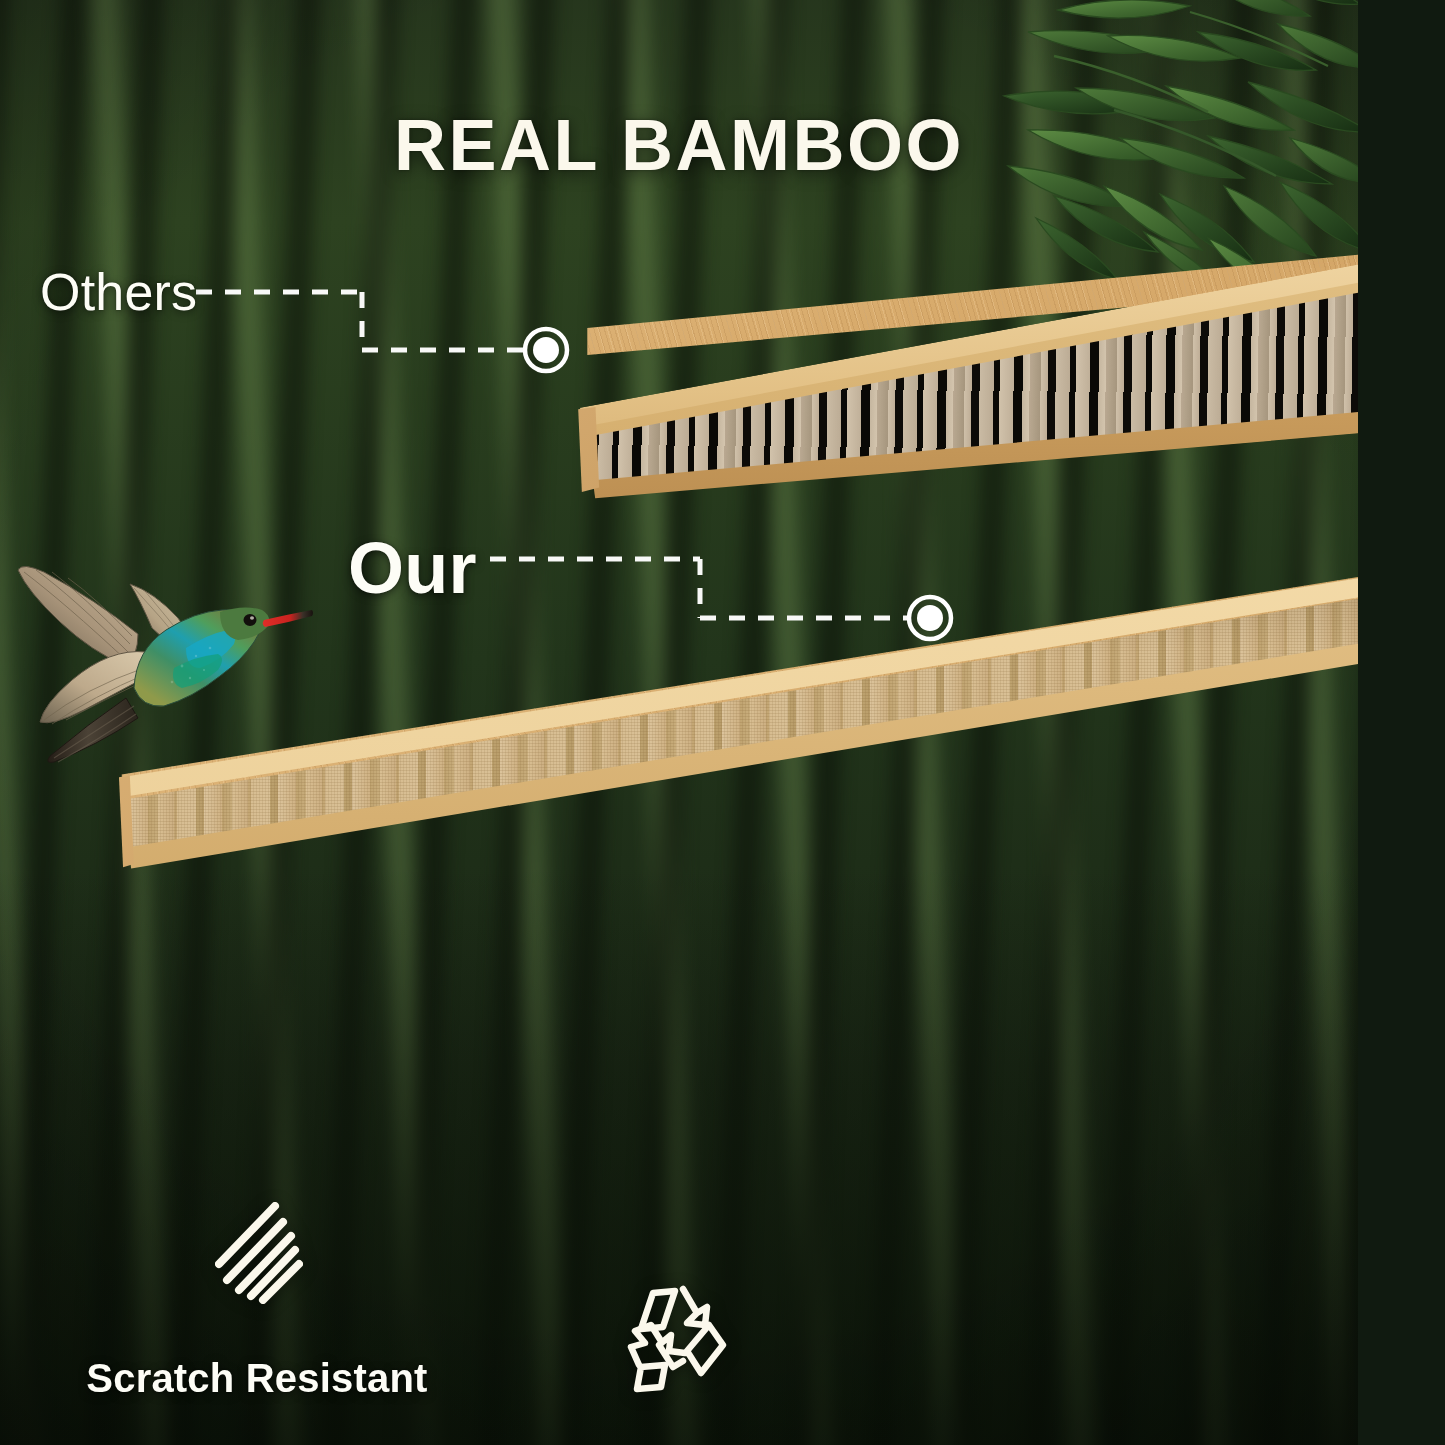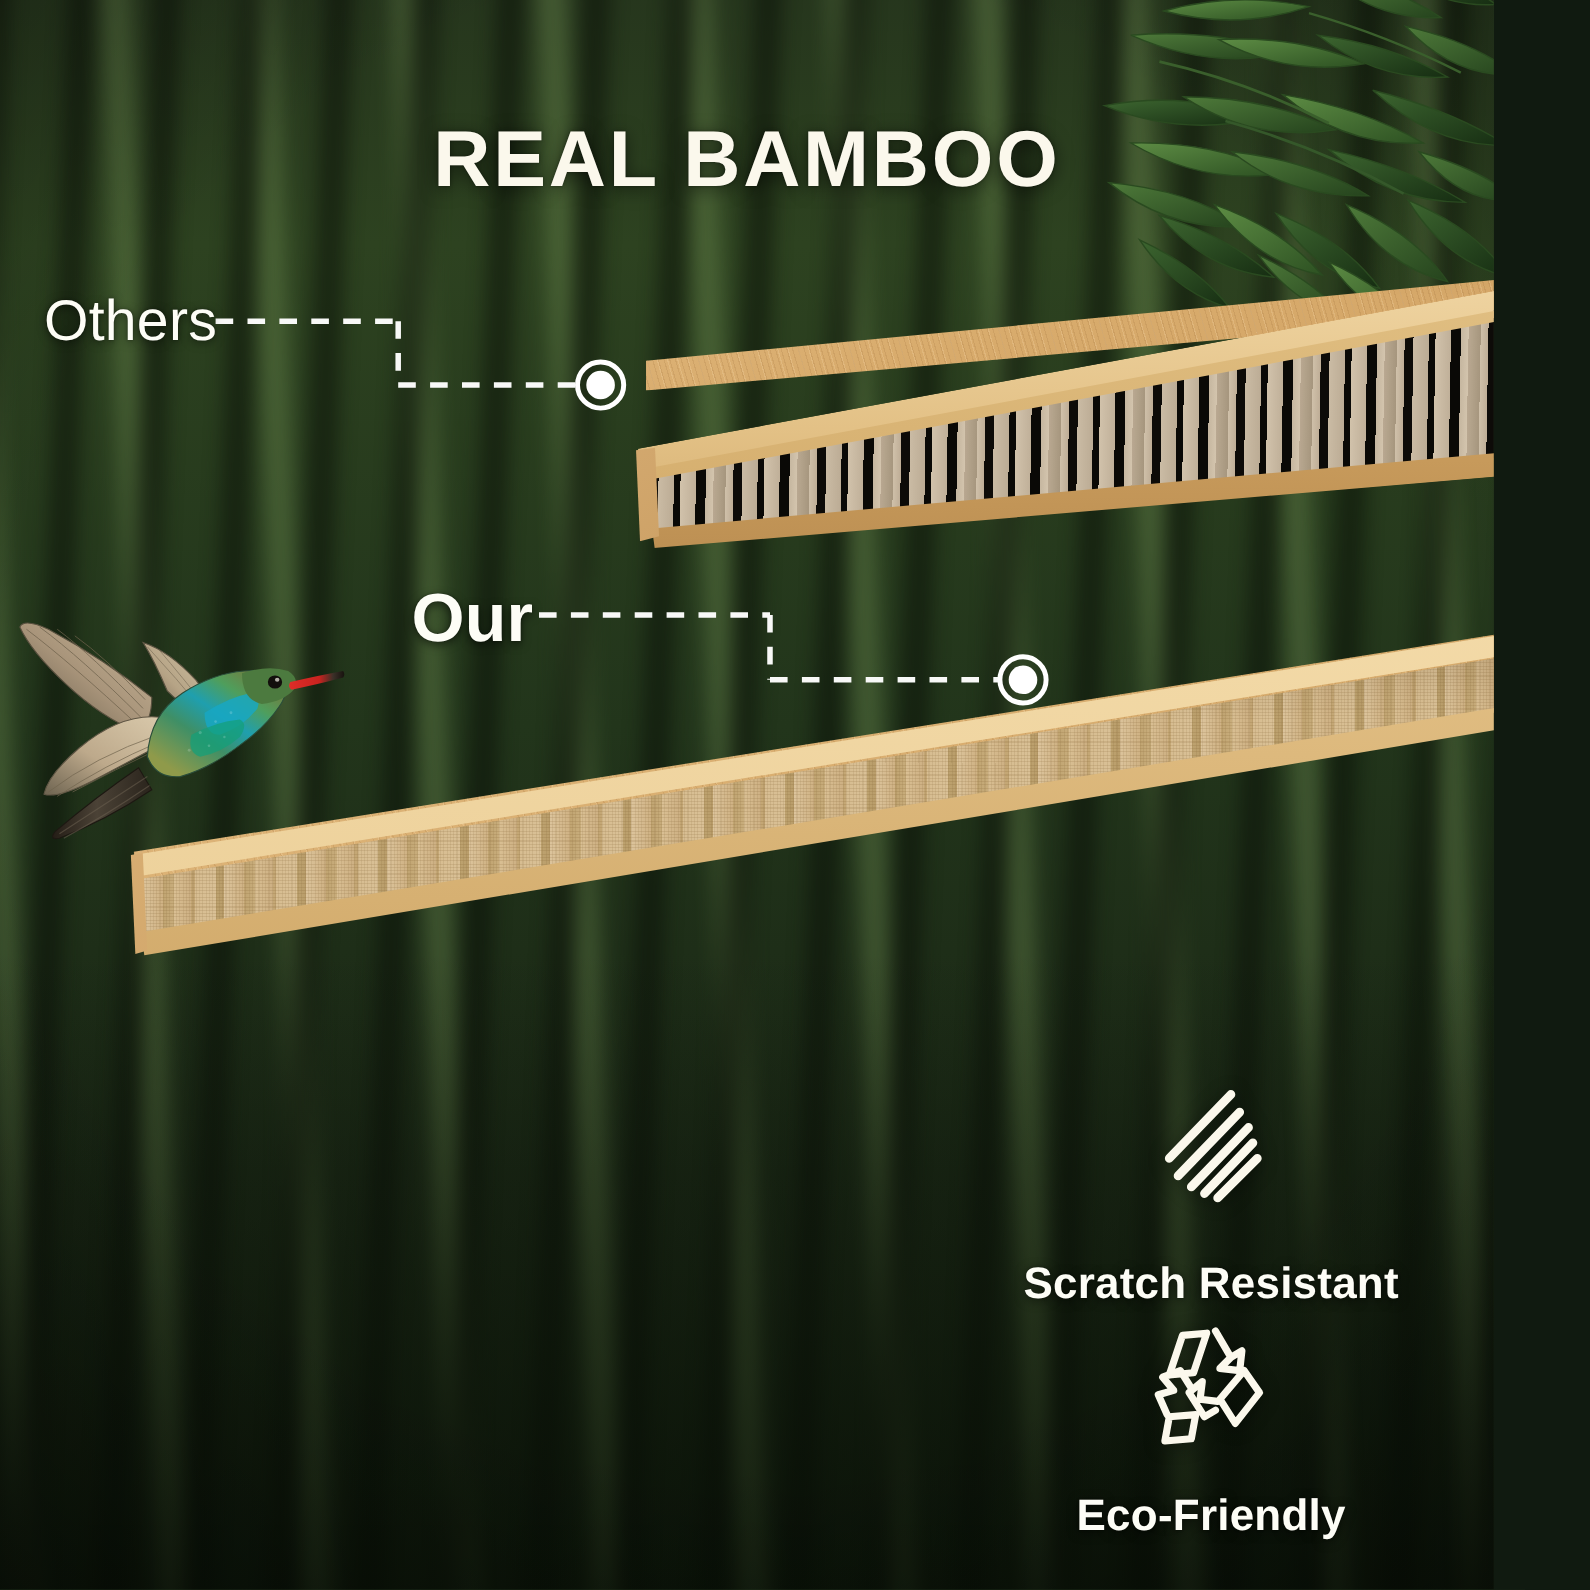--- a/index.html
+++ b/index.html
@@ -210,31 +210,30 @@
 
   
   .callout-label{
     position:absolute;
     color:#fdfdf6;
     letter-spacing:.2px;
     text-shadow:0 2px 9px rgba(0,0,0,.55), 0 0 2px rgba(0,0,0,.4);
     white-space:nowrap;
   }
   .label-others{ left:40px; top:262px; font-size:52px; font-weight:400; }
-  .label-our{ left:374px; top:527px; font-size:62px; font-weight:700; }
+  .label-our{ left:348px; top:527px; font-size:72px; font-weight:700; }
 
   .leader{ position:absolute; left:0; top:0; width:1445px; height:1445px; pointer-events:none; }
   .leader svg{ width:100%; height:100%; display:block; }
 
   
   .features{
     position:absolute; left:0; right:0; bottom:44px;
     display:flex; align-items:flex-end; justify-content:flex-start;
     padding:0 46px;
-    flex-direction:column;
   }
   .feature{
     display:flex; flex-direction:column; align-items:center; gap:34px;
     width:33.33%;
   }
   .feature-icon{ width:132px; height:132px; display:block; }
   .feature-icon svg{ width:100%; height:100%; display:block; filter:drop-shadow(0 2px 8px rgba(0,0,0,.45)); }
   .feature-label{
     color:#fdfdf6;
     font-size:40px; font-weight:700; letter-spacing:.2px;
@@ -485,19 +484,18 @@
             <path d="M96 56 L110 76 L88 104 L74 82 Z"></path>
 
             <path d="M72 84 L56 82 L58 66 L46 76 L60 98 L70 92"></path>
 
             <path d="M28 98 L52 96 L48 118 L24 120 Z"></path>
 
             <path d="M26 96 L18 78 L32 74 L22 62 L38 56 L48 72"></path>
           </g>
         </svg>
       </div>
-      <div class="feature-label">Eco-Friendly</div>
     </div>
 
 
   </div>
 
 </div>
 
 </body></html>

